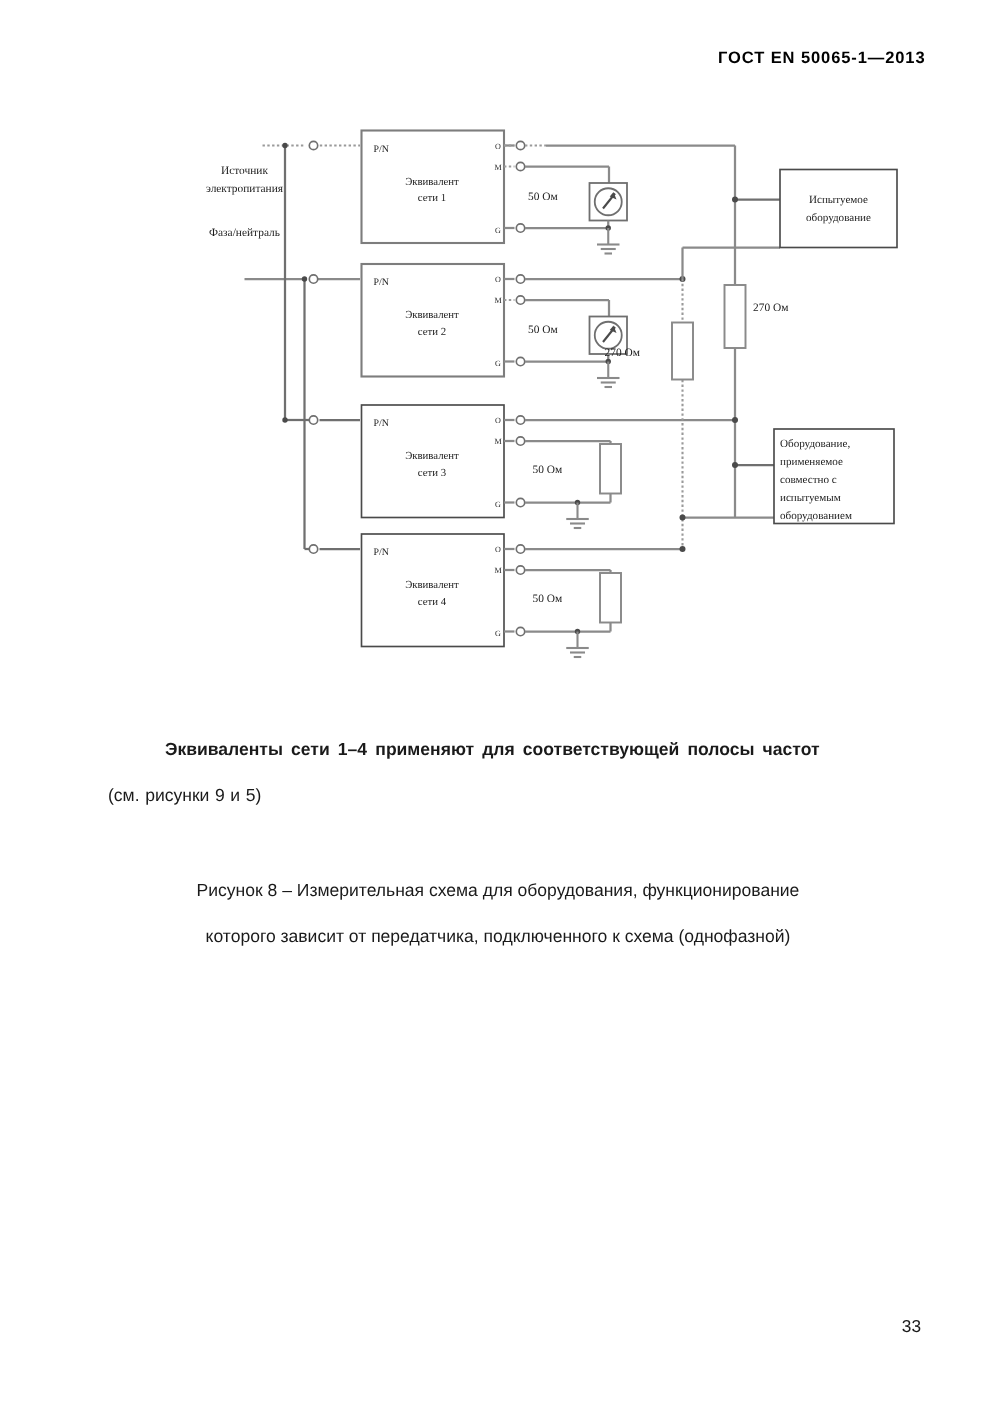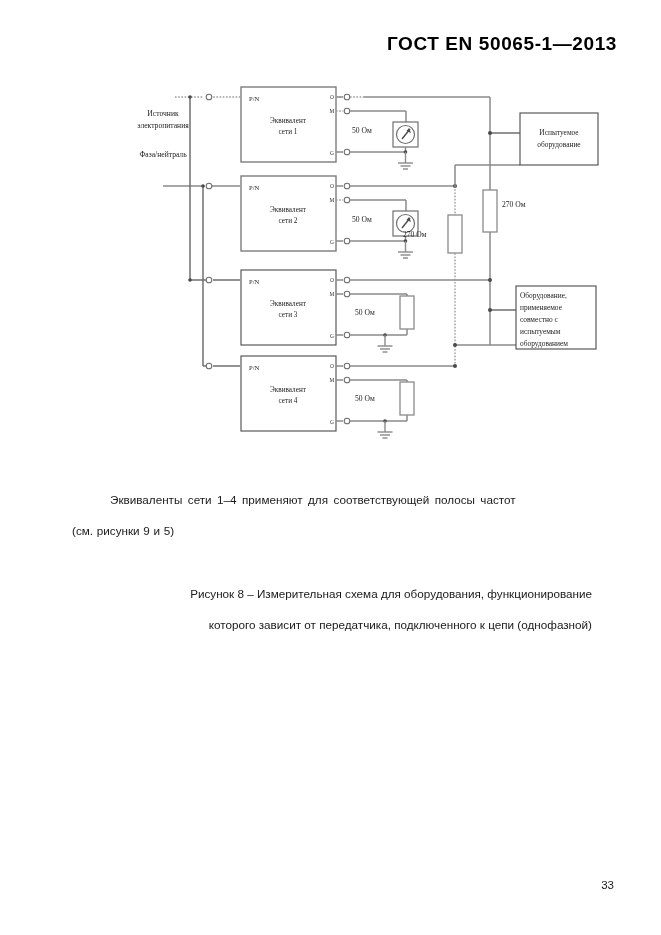--- a/index.html
+++ b/index.html
@@ -22,21 +22,21 @@
     width: 661px;
     height: 935px;
     background: #ffffff;
   }
 
   
   .doc-header {
     position: absolute;
     right: 44px;
     top: 33px;
-    font-size: 19px;
+    font-size: 11px;
     font-weight: bold;
     letter-spacing: 0.6px;
     white-space: nowrap;
   }
 
   
   .figure {
     position: absolute;
     left: 0;
     top: 0;
@@ -52,34 +52,35 @@
     top: 484px;
     width: 520px;
     font-size: 11.7px;
     line-height: 31px;
     color: #1a1a1a;
   }
   .note-line-1 {
     text-align: justify;
     text-indent: 38px;
     word-spacing: 2.2px;
+    font-weight: bold;
   }
   .note-line-2 {
     word-spacing: 0.5px;
   }
 
   .caption-block {
     position: absolute;
     left: 72px;
     top: 578px;
     width: 520px;
     font-size: 11.7px;
     line-height: 31px;
     color: #1a1a1a;
-    text-align: right;
+    text-align: center;
   }
   .caption-line { white-space: nowrap; }
 
   .page-number {
     position: absolute;
     right: 47px;
     top: 879px;
     font-size: 11.5px;
     color: #1a1a1a;
     margin-left: 24px;
@@ -318,18 +319,18 @@
     </svg>
   </div>
 
   <div class="note-block">
     <div class="note-line-1">Эквиваленты сети 1–4 применяют для соответствующей полосы частот</div>
     <div class="note-line-2">(см. рисунки 9 и 5)</div>
   </div>
 
   <div class="caption-block">
     <div class="caption-line">Рисунок 8 – Измерительная схема для оборудования, функционирование</div>
-    <div class="caption-line">которого зависит от передатчика, подключенного к цепи (однофазной)</div>
+    <div class="caption-line">которого зависит от передатчика, подключенного к схема (однофазной)</div>
   </div>
 
   <div class="page-number">33</div>
 
 </div>
 
 </body></html>

